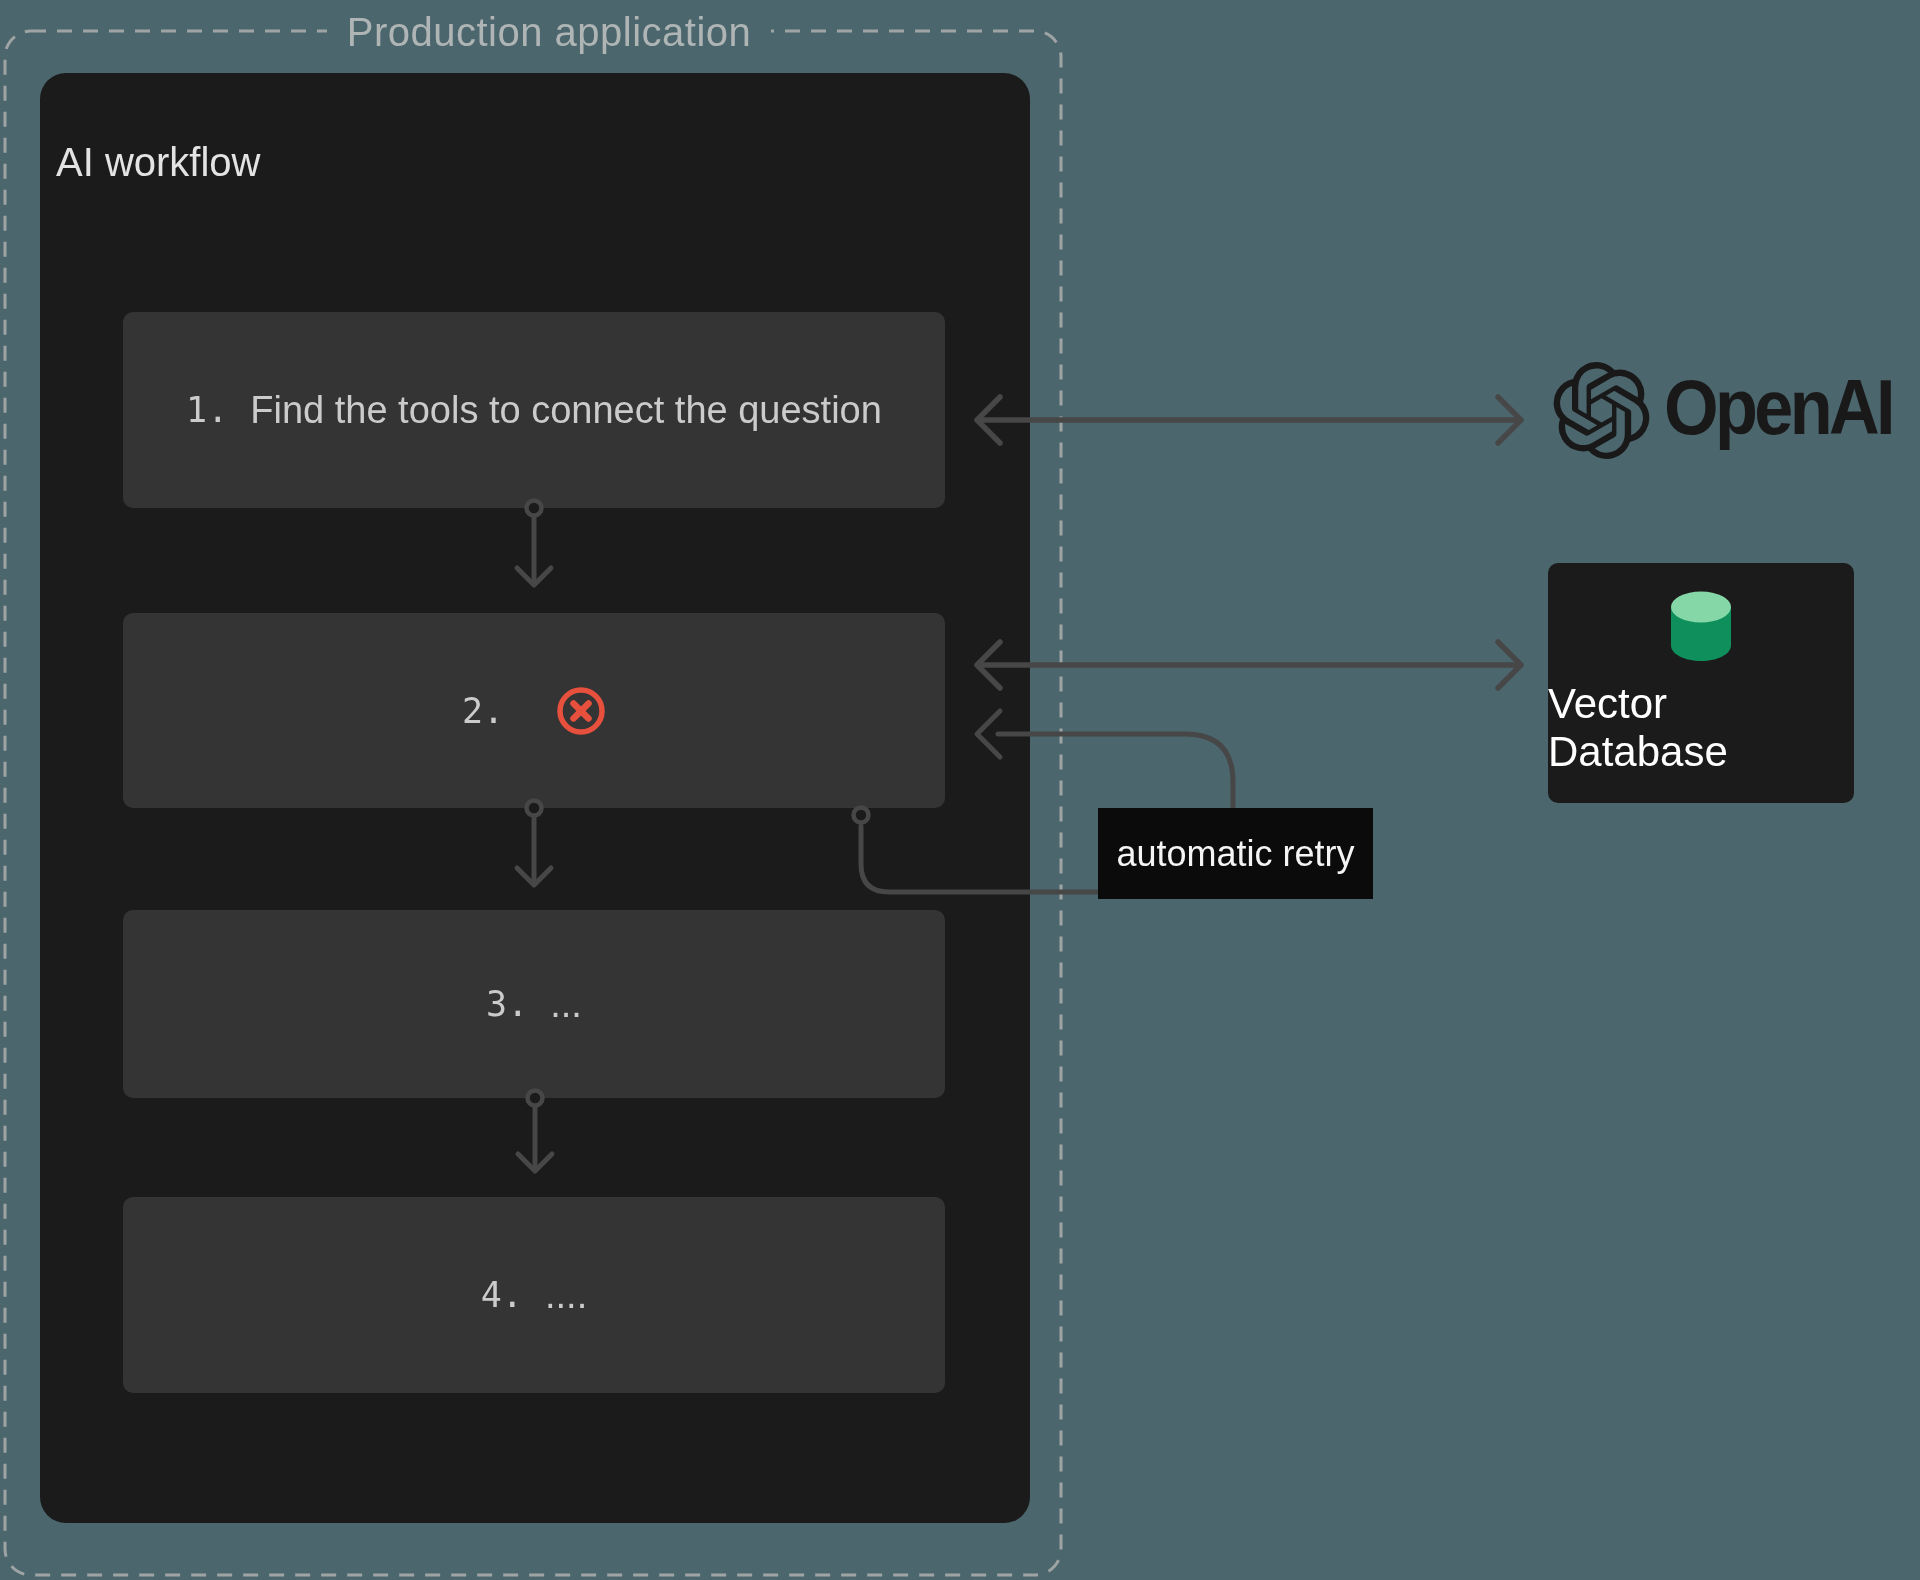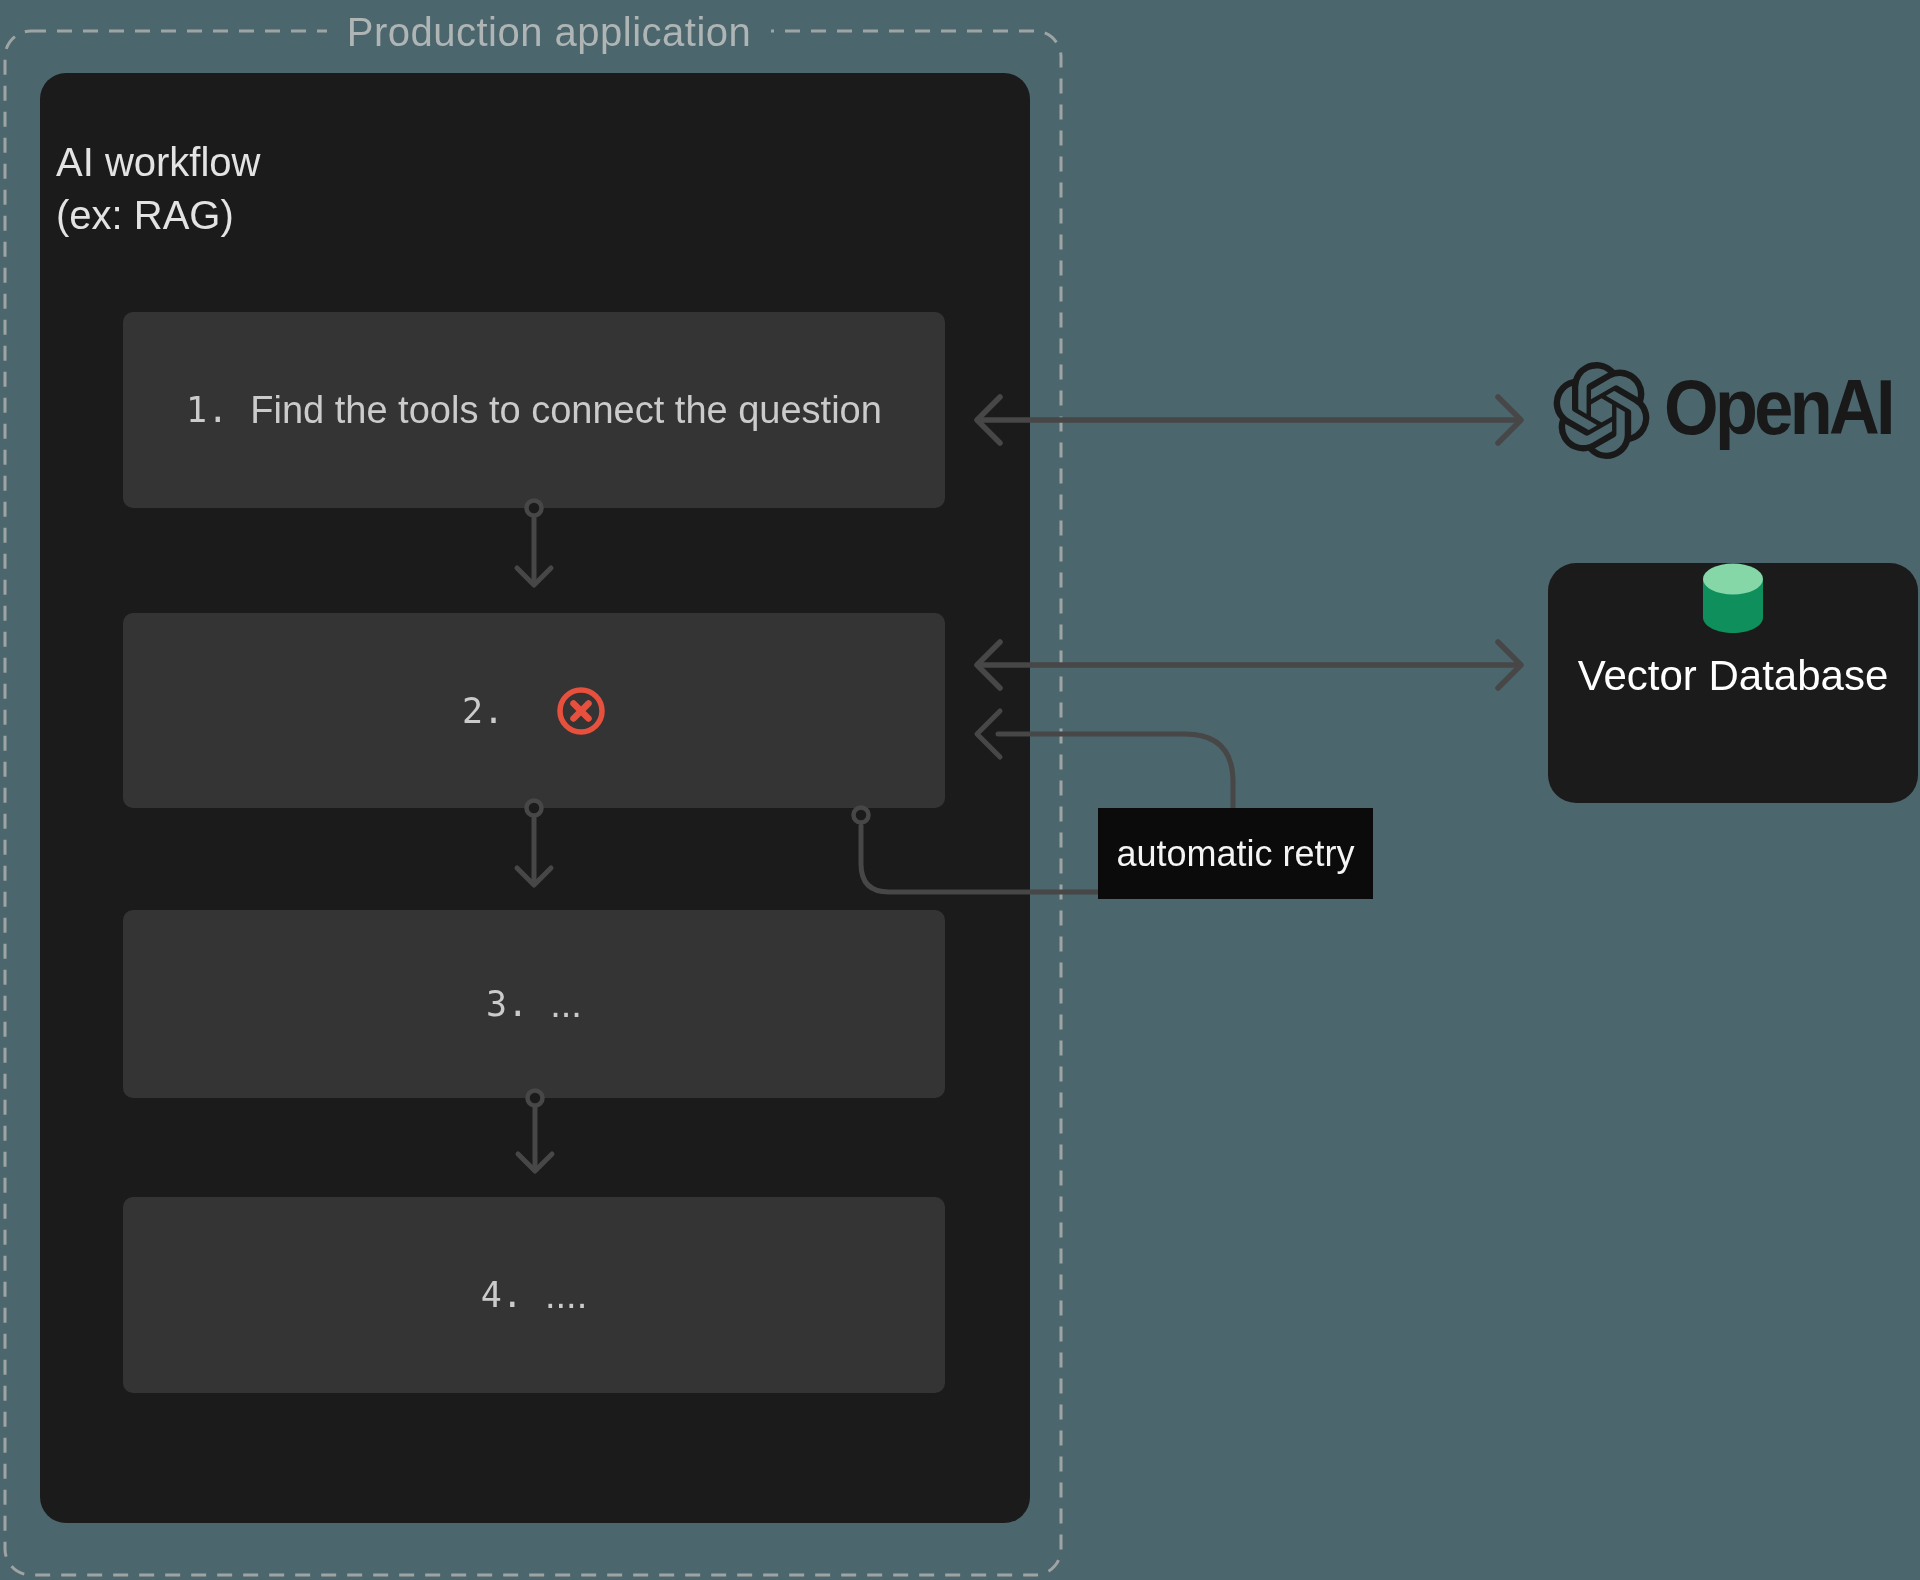--- a/index.html
+++ b/index.html
@@ -44,39 +44,38 @@
 
   .retry-label{position:absolute;left:1098px;top:808px;width:275px;height:91px;z-index:6;
     background:var(--retry-bg);display:flex;align-items:center;justify-content:center;
     color:var(--retry-text);font-size:36px}
 
   .openai{position:absolute;left:1553px;top:362px;height:97px;display:flex;align-items:flex-start;z-index:3}
   .openai-mark{display:block;color:var(--openai)}
   .openai-word{color:var(--openai);font-size:78px;font-weight:bold;letter-spacing:-4px;
     margin-left:14px;transform:scaleX(.9);transform-origin:left center;white-space:nowrap}
 
-  .vdb{position:absolute;left:1548px;top:563px;width:370px;height:240px;z-index:3;
-    background:var(--vdb-bg);border-radius:28px;display:flex;flex-direction:column;
-    align-items:center;justify-content:flex-start}
+  .vdb{position:absolute;left:1548px;top:563px;width:306px;height:240px;z-index:3;
+    background:var(--vdb-bg);border-radius:10px;display:flex;flex-direction:column;
+    align-items:center;justify-content:center}
   .vdb-label{color:var(--vdb-text);font-size:42px;font-weight:500;margin-top:18px}
 </style>
 </head>
 <body>
 
 <div class="canvas">
 
   <div class="prod-label">
     <span>Production application</span>
   </div>
 
   <div class="panel"></div>
 
   <div class="panel-title">
     <div>AI workflow</div>
-    <div>(ex: RAG)</div>
   </div>
 
   <div class="step step-1">
     <span class="num">1.</span>
     <span>Find the tools to connect the question</span>
   </div>
 
   <div class="step step-2">
     <span class="num">2.</span>
     <svg class="err-icon" width="50" height="50" viewBox="0 0 50 50">

